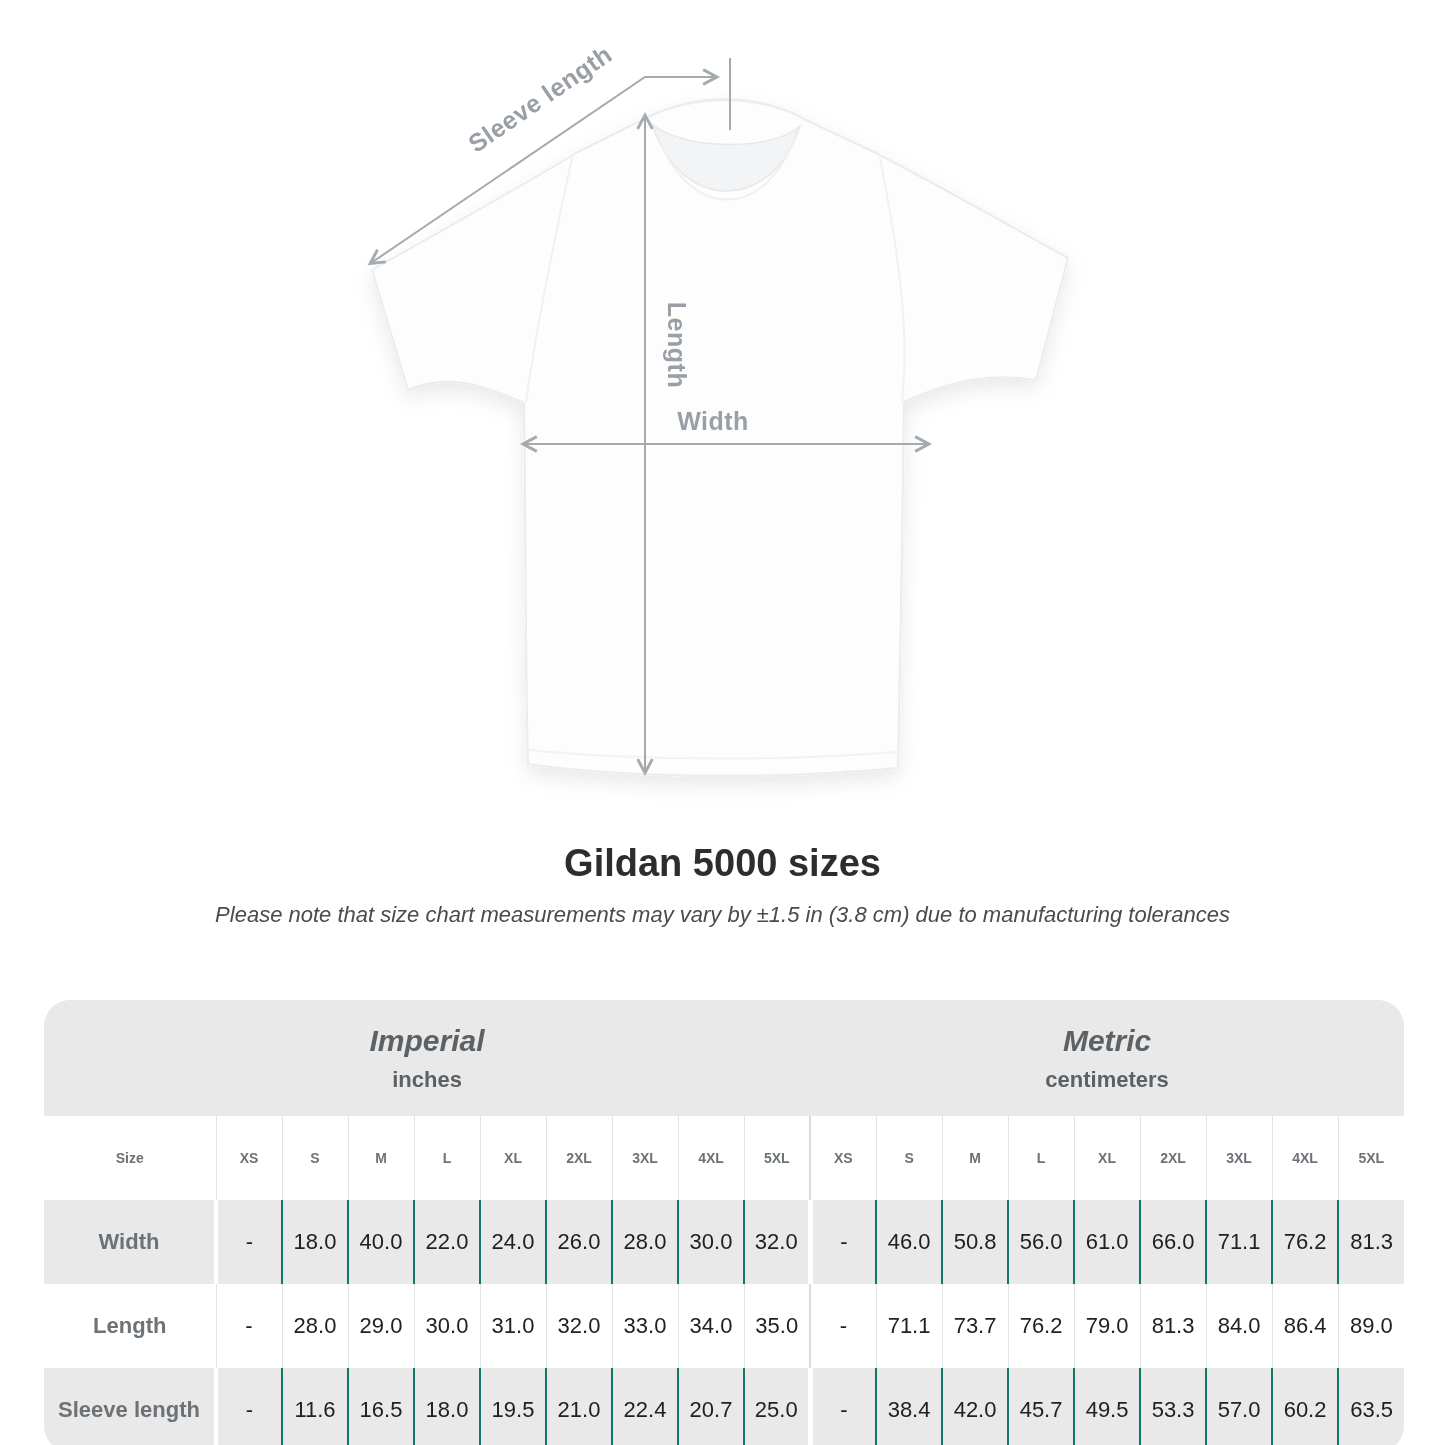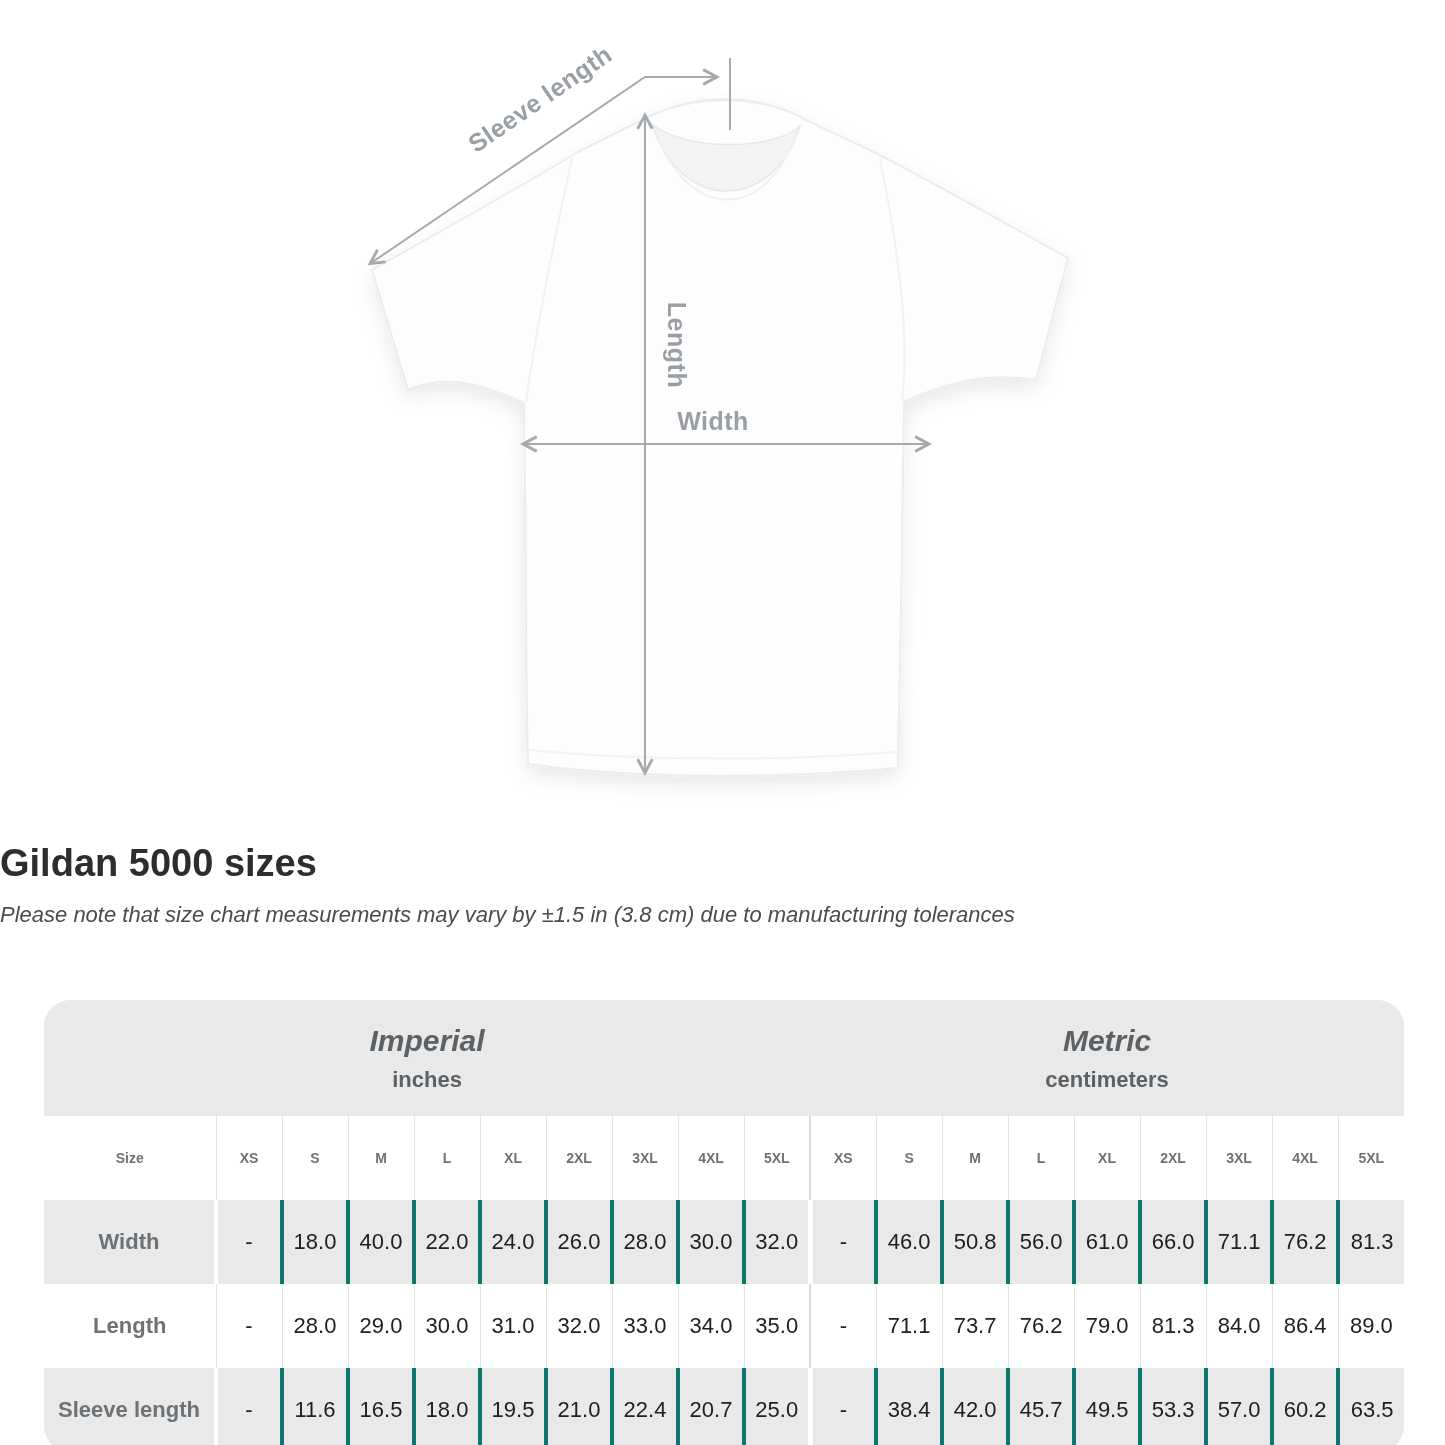--- a/index.html
+++ b/index.html
@@ -16,24 +16,26 @@
   .dim-label{
     font-family:"Liberation Sans",sans-serif;
     font-weight:bold;
     font-size:25px;
     letter-spacing:0.5px;
     fill:#999fa4;
   }
   
   .page-title{
     position:absolute;top:842px;left:0;width:1445px;
+    text-align:center;
     font-size:38px;font-weight:bold;color:#2d2d2f;
   }
   .page-subtitle{
     position:absolute;top:902px;left:0;width:1445px;
+    text-align:center;
     font-size:22px;font-style:italic;color:#4b4b4d;
   }
   
   .table-wrap{
     position:absolute;top:1000px;left:44px;width:1360px;
     border-radius:26px;overflow:hidden;
   }
   table.size-table{
     border-collapse:collapse;table-layout:fixed;width:1360px;
   }
@@ -50,21 +52,21 @@
     font-size:14px;font-weight:bold;color:#6d7276;padding:0;
     border:none;border-left:1px solid #e3e3e3;
   }
   tr.size-row th:first-child{border-left:none;}
   tr.size-row th.metric-start{border-left:2px solid #dadada;}
   tr.data-row th, tr.data-row td{
     height:84px;vertical-align:middle;text-align:center;padding:0;border:none;
   }
   tr.data-row th{font-size:22px;font-weight:bold;color:#6d7276;}
   tr.data-row td{font-size:22px;font-weight:normal;color:#202123;}
-  tr.row-gray th, tr.row-gray td{background:#e9e9e9;border-left:4px solid #0f766e;}
+  tr.row-gray th, tr.row-gray td{background:#e9e9e9;border-left:2px solid #0f766e;}
   tr.row-gray th:first-child{border-left:none;}
   tr.row-gray td.first-data{border-left:4px solid #ffffff;}
   tr.row-gray td.metric-start{border-left:5px solid #ffffff;}
   tr.row-white th, tr.row-white td{background:#ffffff;border-left:1px solid #e3e3e3;}
   tr.row-white th:first-child{border-left:none;}
   tr.row-white td.metric-start{border-left:2px solid #dadada;}
 </style>
 </head>
 <body>
 

